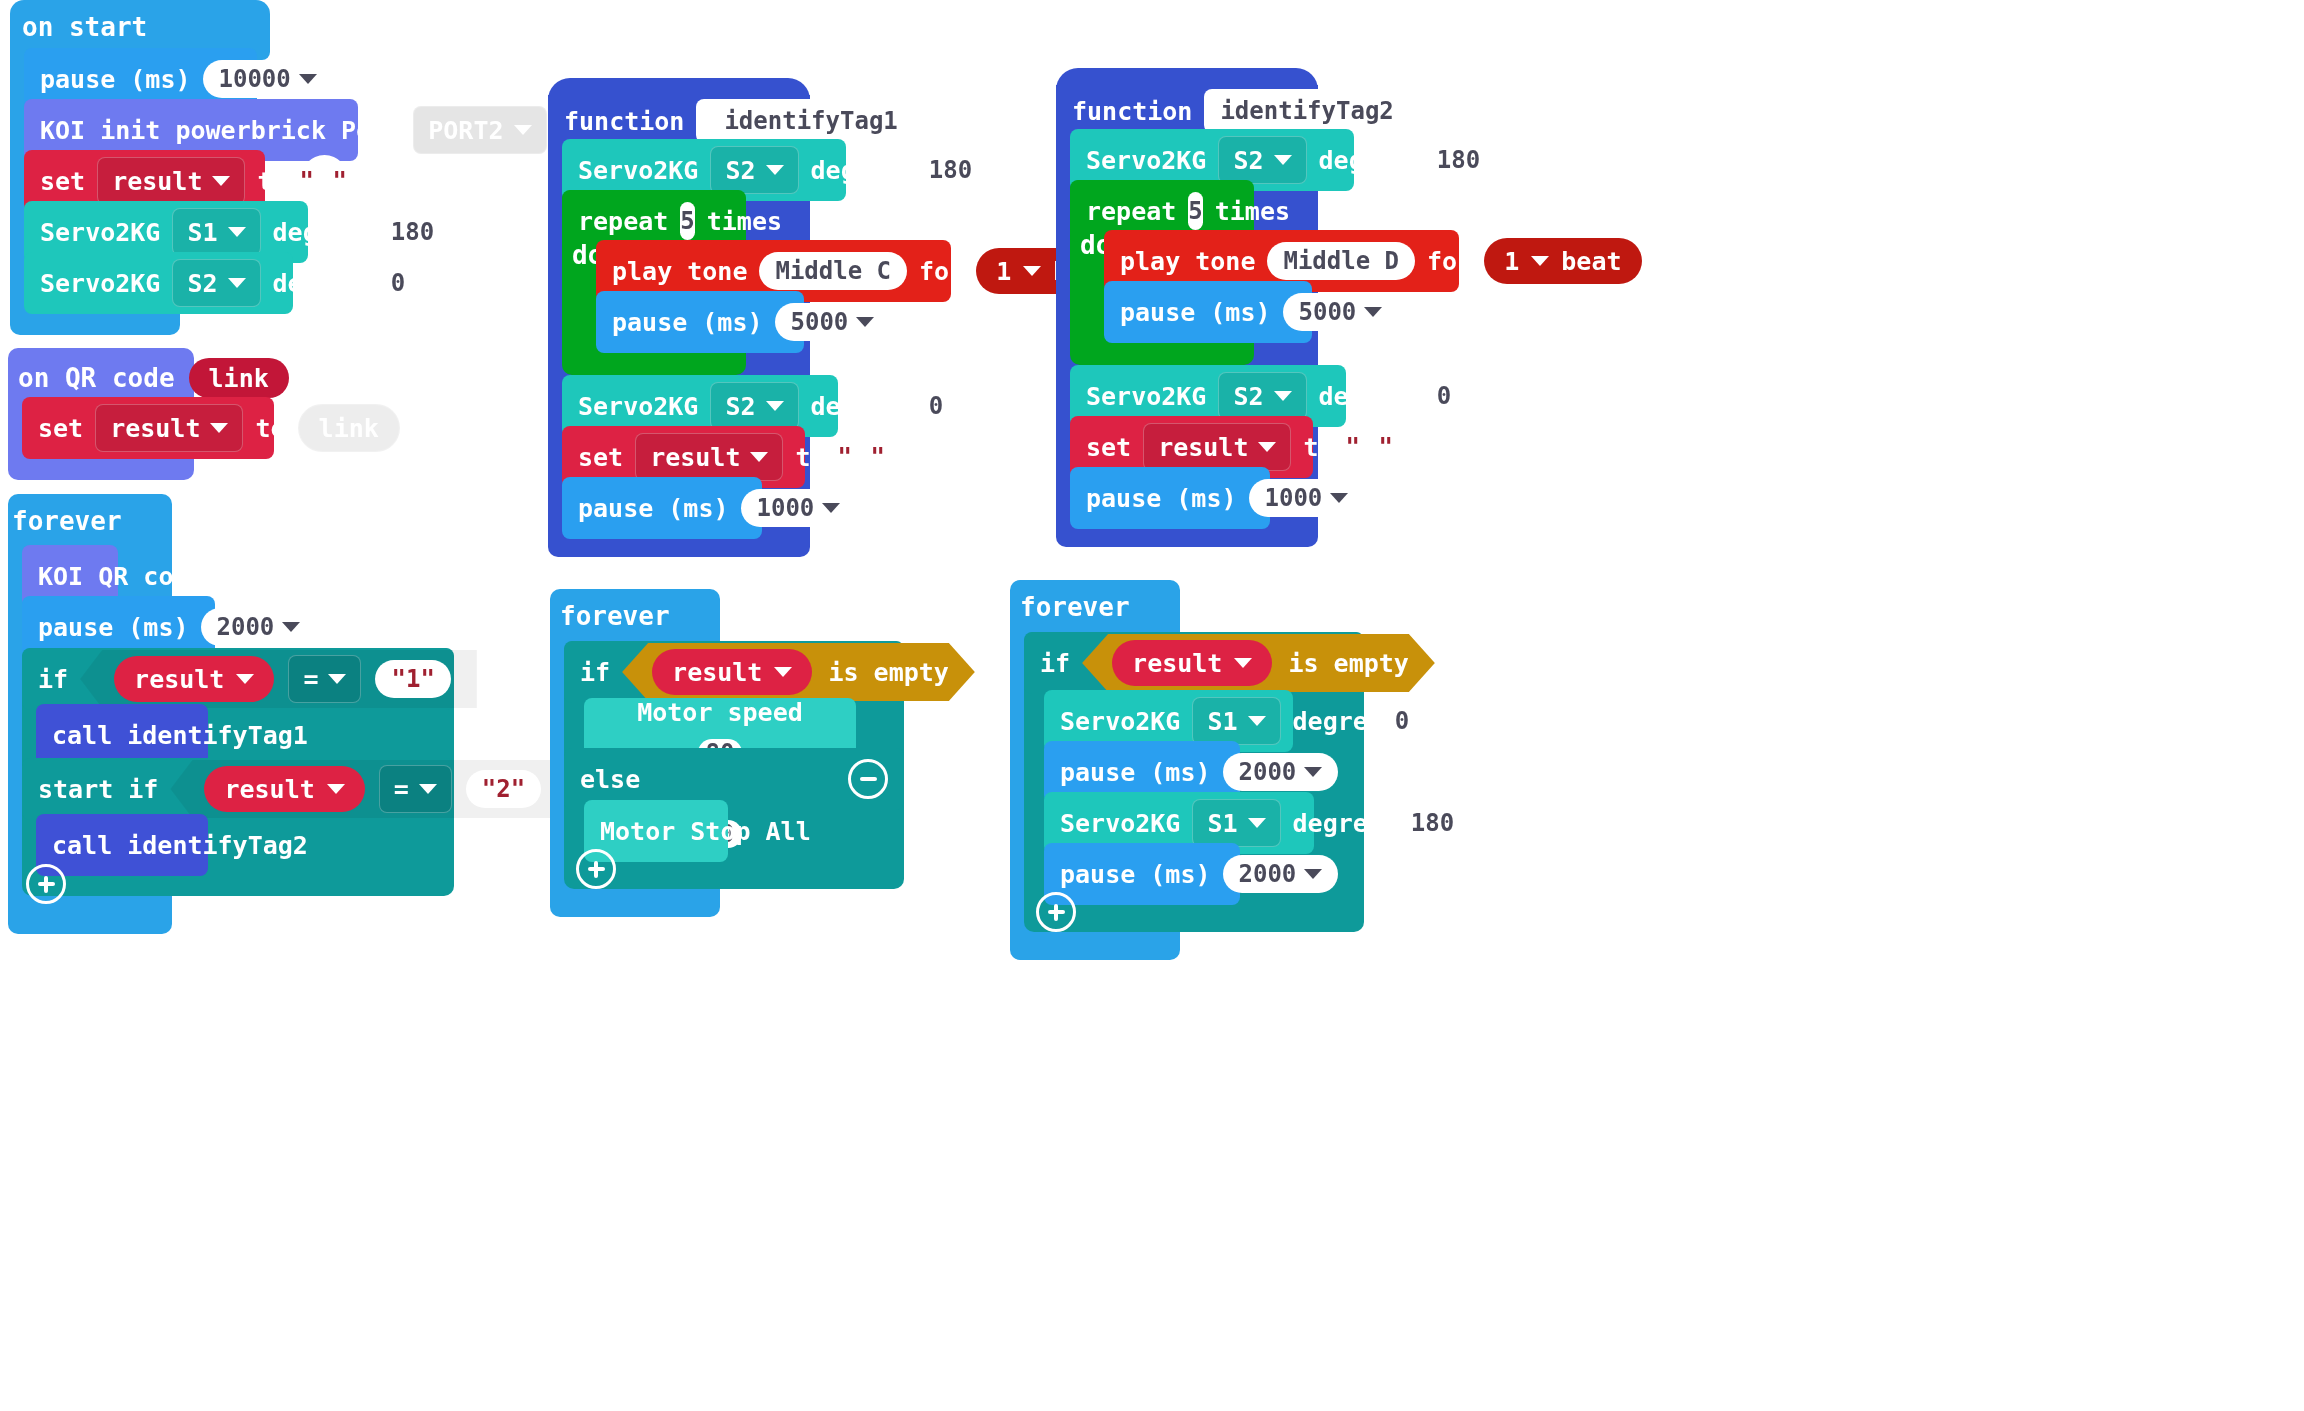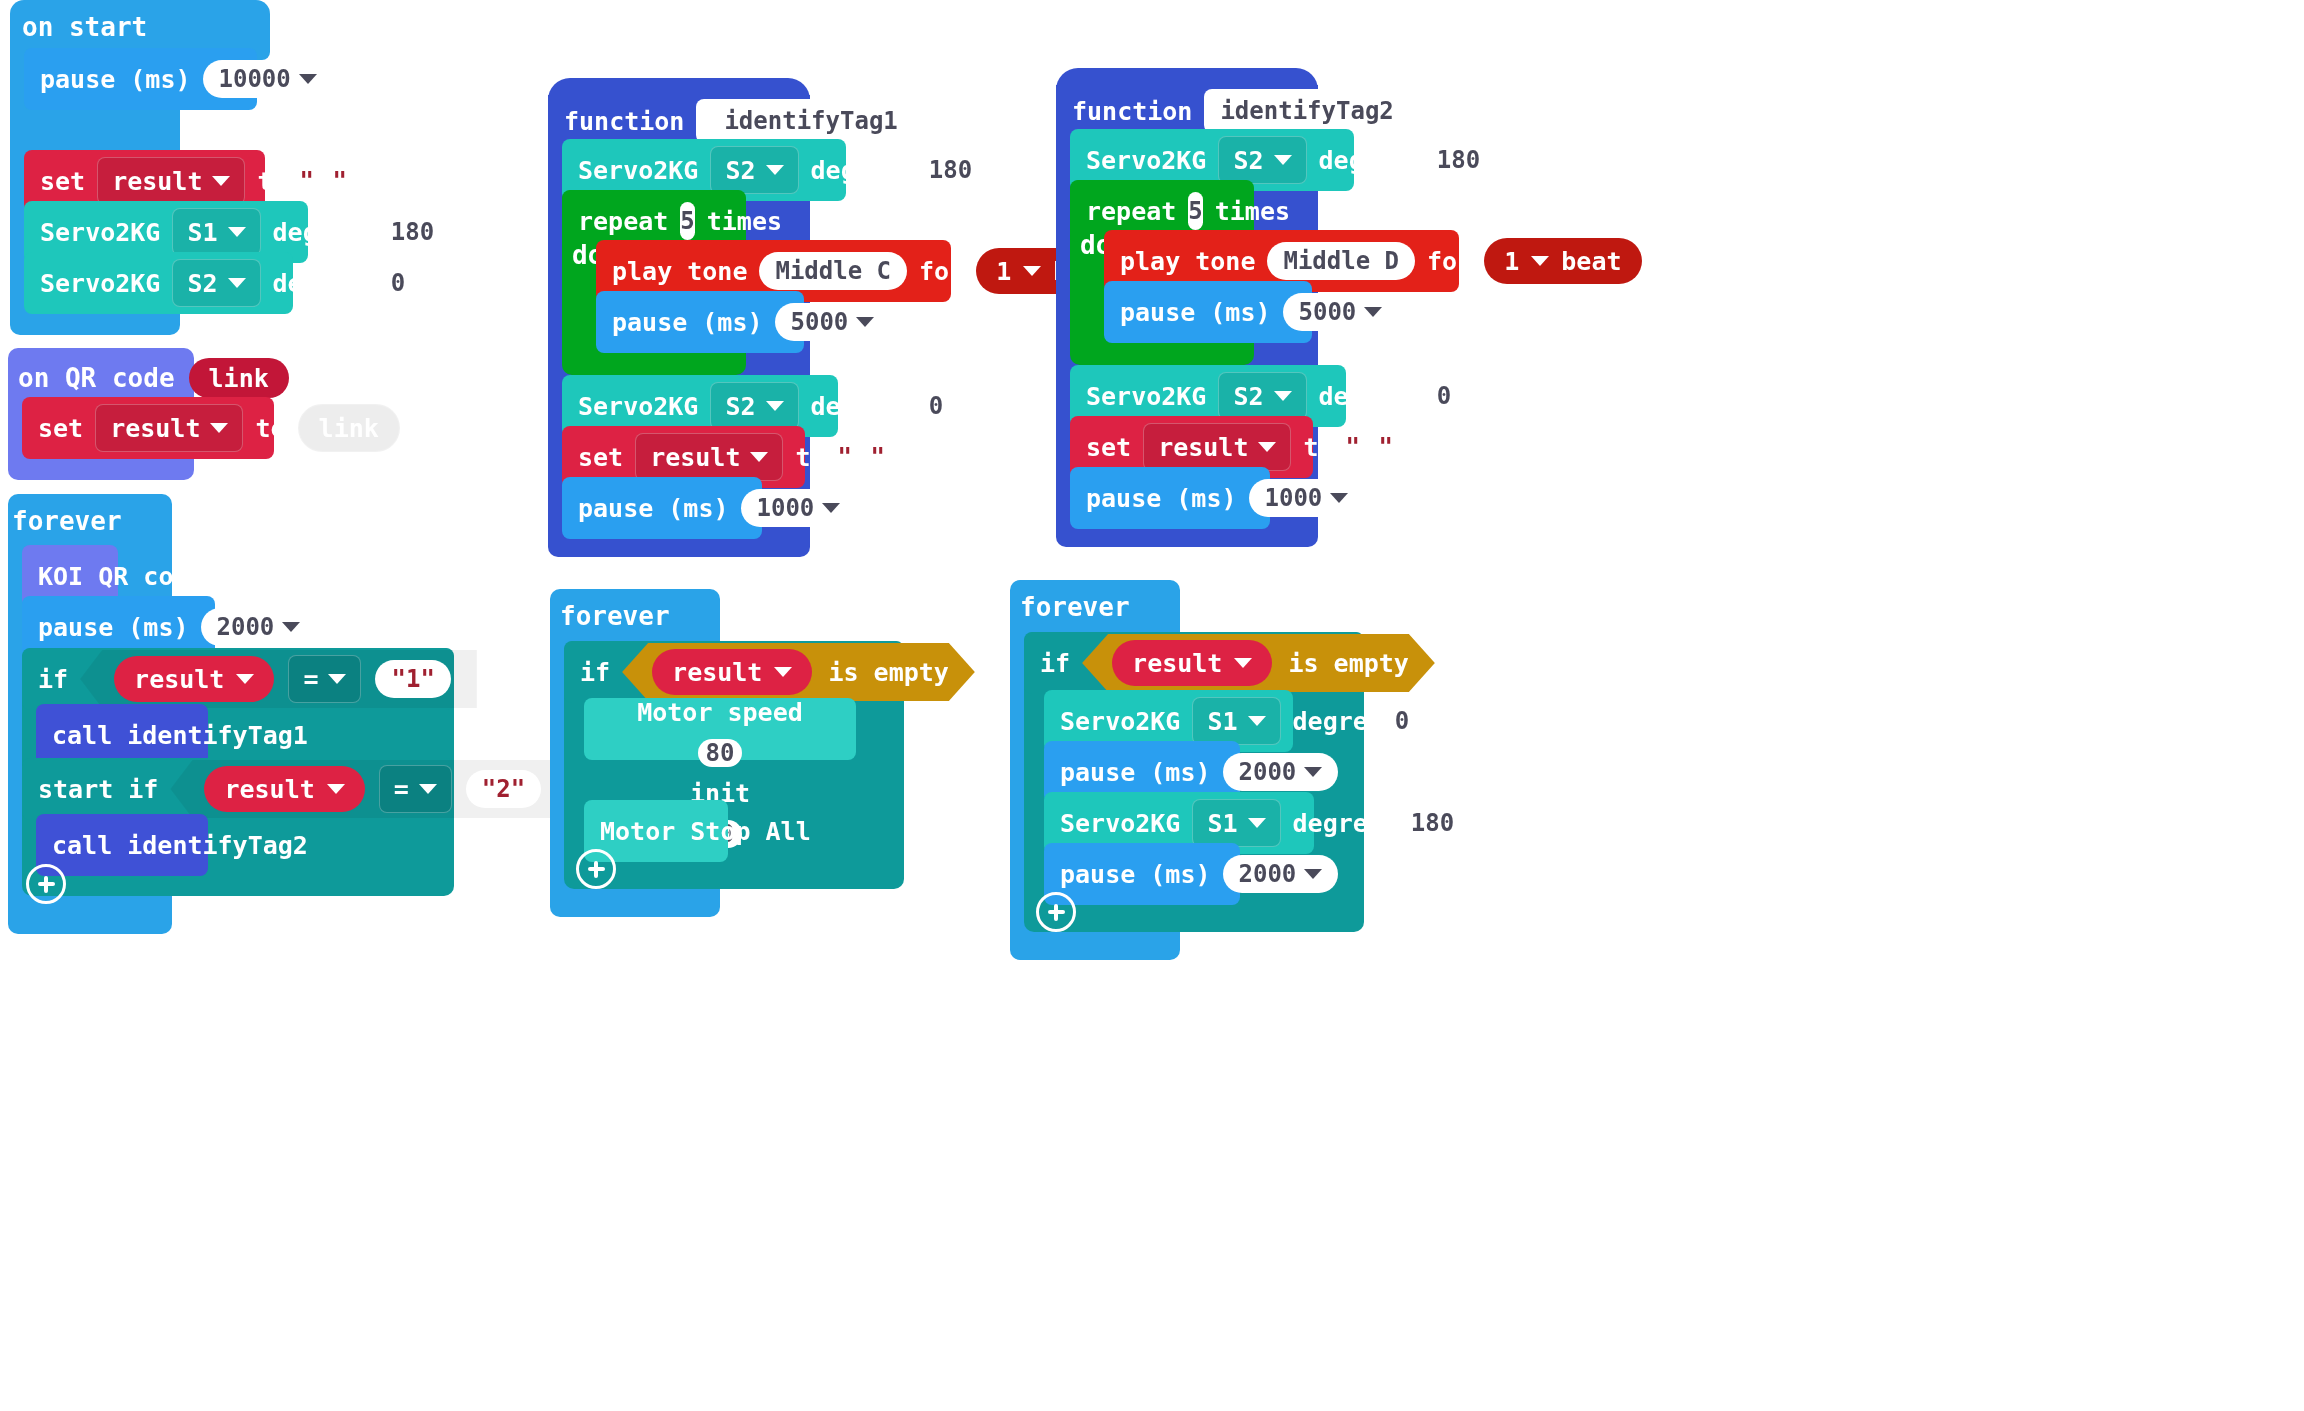--- a/index.html
+++ b/index.html
@@ -88,20 +88,27 @@
   <div class="lbl" style="left:22px;top:12px;">on start</div>
 
   <div class="row c-pause" style="left:24px;top:48px;width:233px;">
     <span>pause (ms)</span>
     <span class="field">
       <span>10000</span>
       <i class="caret dark"></i>
     </span>
   </div>
 
+  <div class="row c-koi" style="left:24px;top:99px;width:334px;">
+    <span>KOI init powerbrick Port</span>
+    <span class="inset">
+      <span>PORT2</span>
+      <i class="caret"></i>
+    </span>
+  </div>
 
   <div class="row c-var" style="left:24px;top:150px;width:241px;">
     <span>set</span>
     <span class="inset">
       <span>result</span>
       <i class="caret"></i>
     </span>
     <span>to</span>
     <span class="field" style="width:54px;height:52px;border-radius:50%;justify-content:center;padding:0;">
       <span class="qmark">" "</span>
@@ -331,20 +338,27 @@
     <span>Motor speed</span>
     <span class="field" style="width:44px;justify-content:center;padding:0;">
       <span>80</span>
     </span>
     <span>init</span>
     <span class="field" style="width:44px;justify-content:center;padding:0;">
       <span>80</span>
     </span>
   </div>
 
+  <div class="row c-logic" style="left:564px;top:748px;width:340px;">
+    <span>else</span>
+    <span style="flex:1"></span>
+    <span class="cbtn">
+        <span class="bar"></span>
+      </span>
+  </div>
 
   <div class="row c-motor" style="left:584px;top:800px;width:144px;">
     <span>Motor Stop All</span>
   </div>
 
   <div style="position:absolute;left:576px;top:849px;">
     <span class="cbtn">
         <span class="bar"></span>
         <span class="bar v"></span>
       </span>

